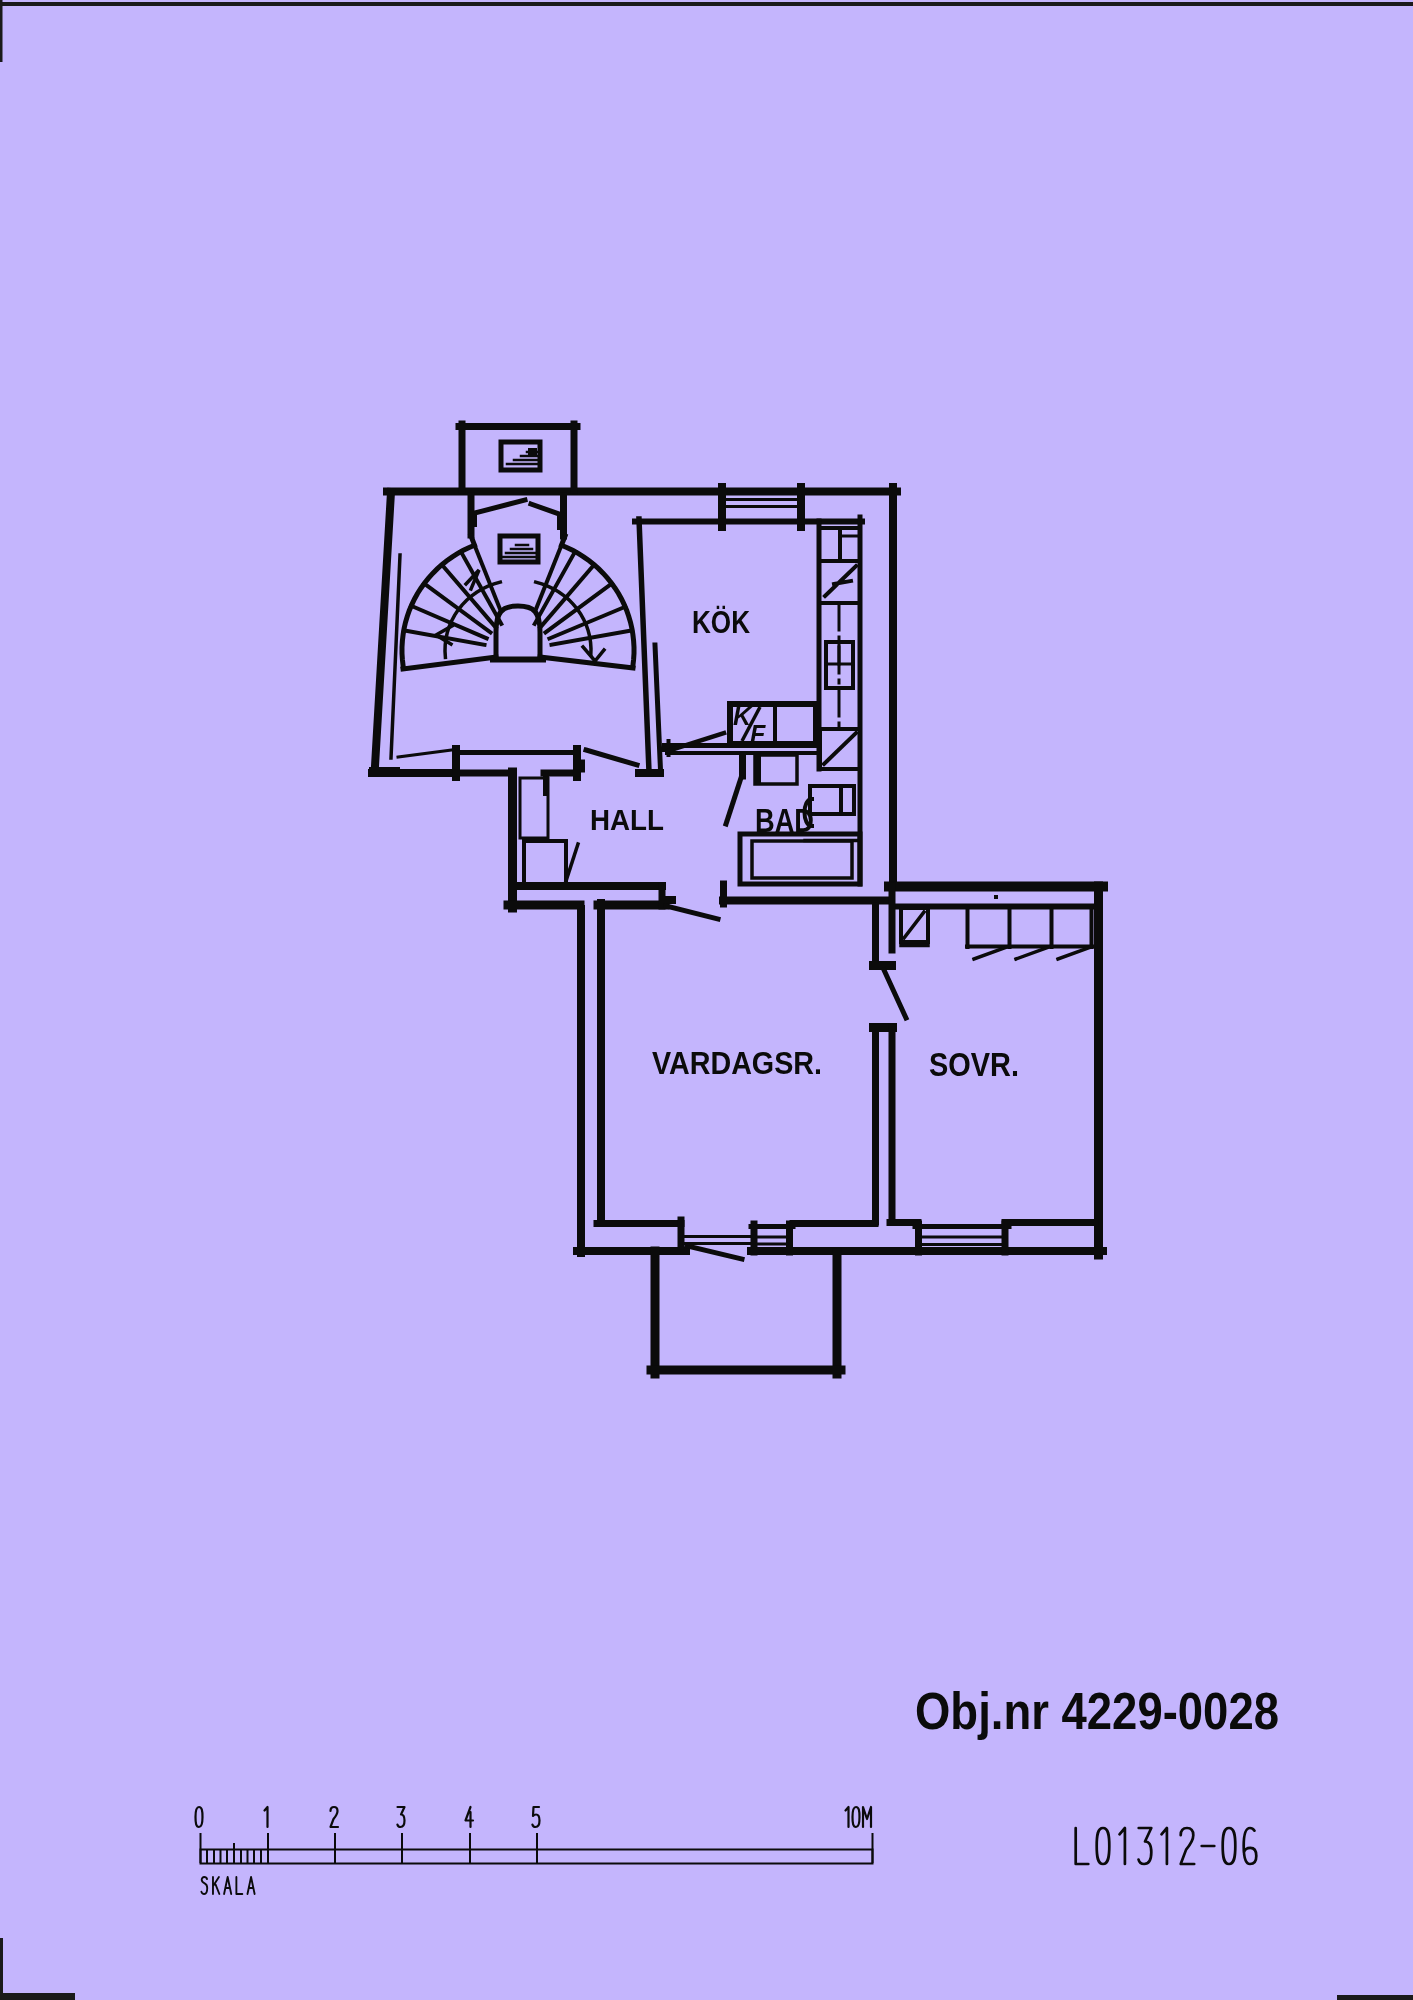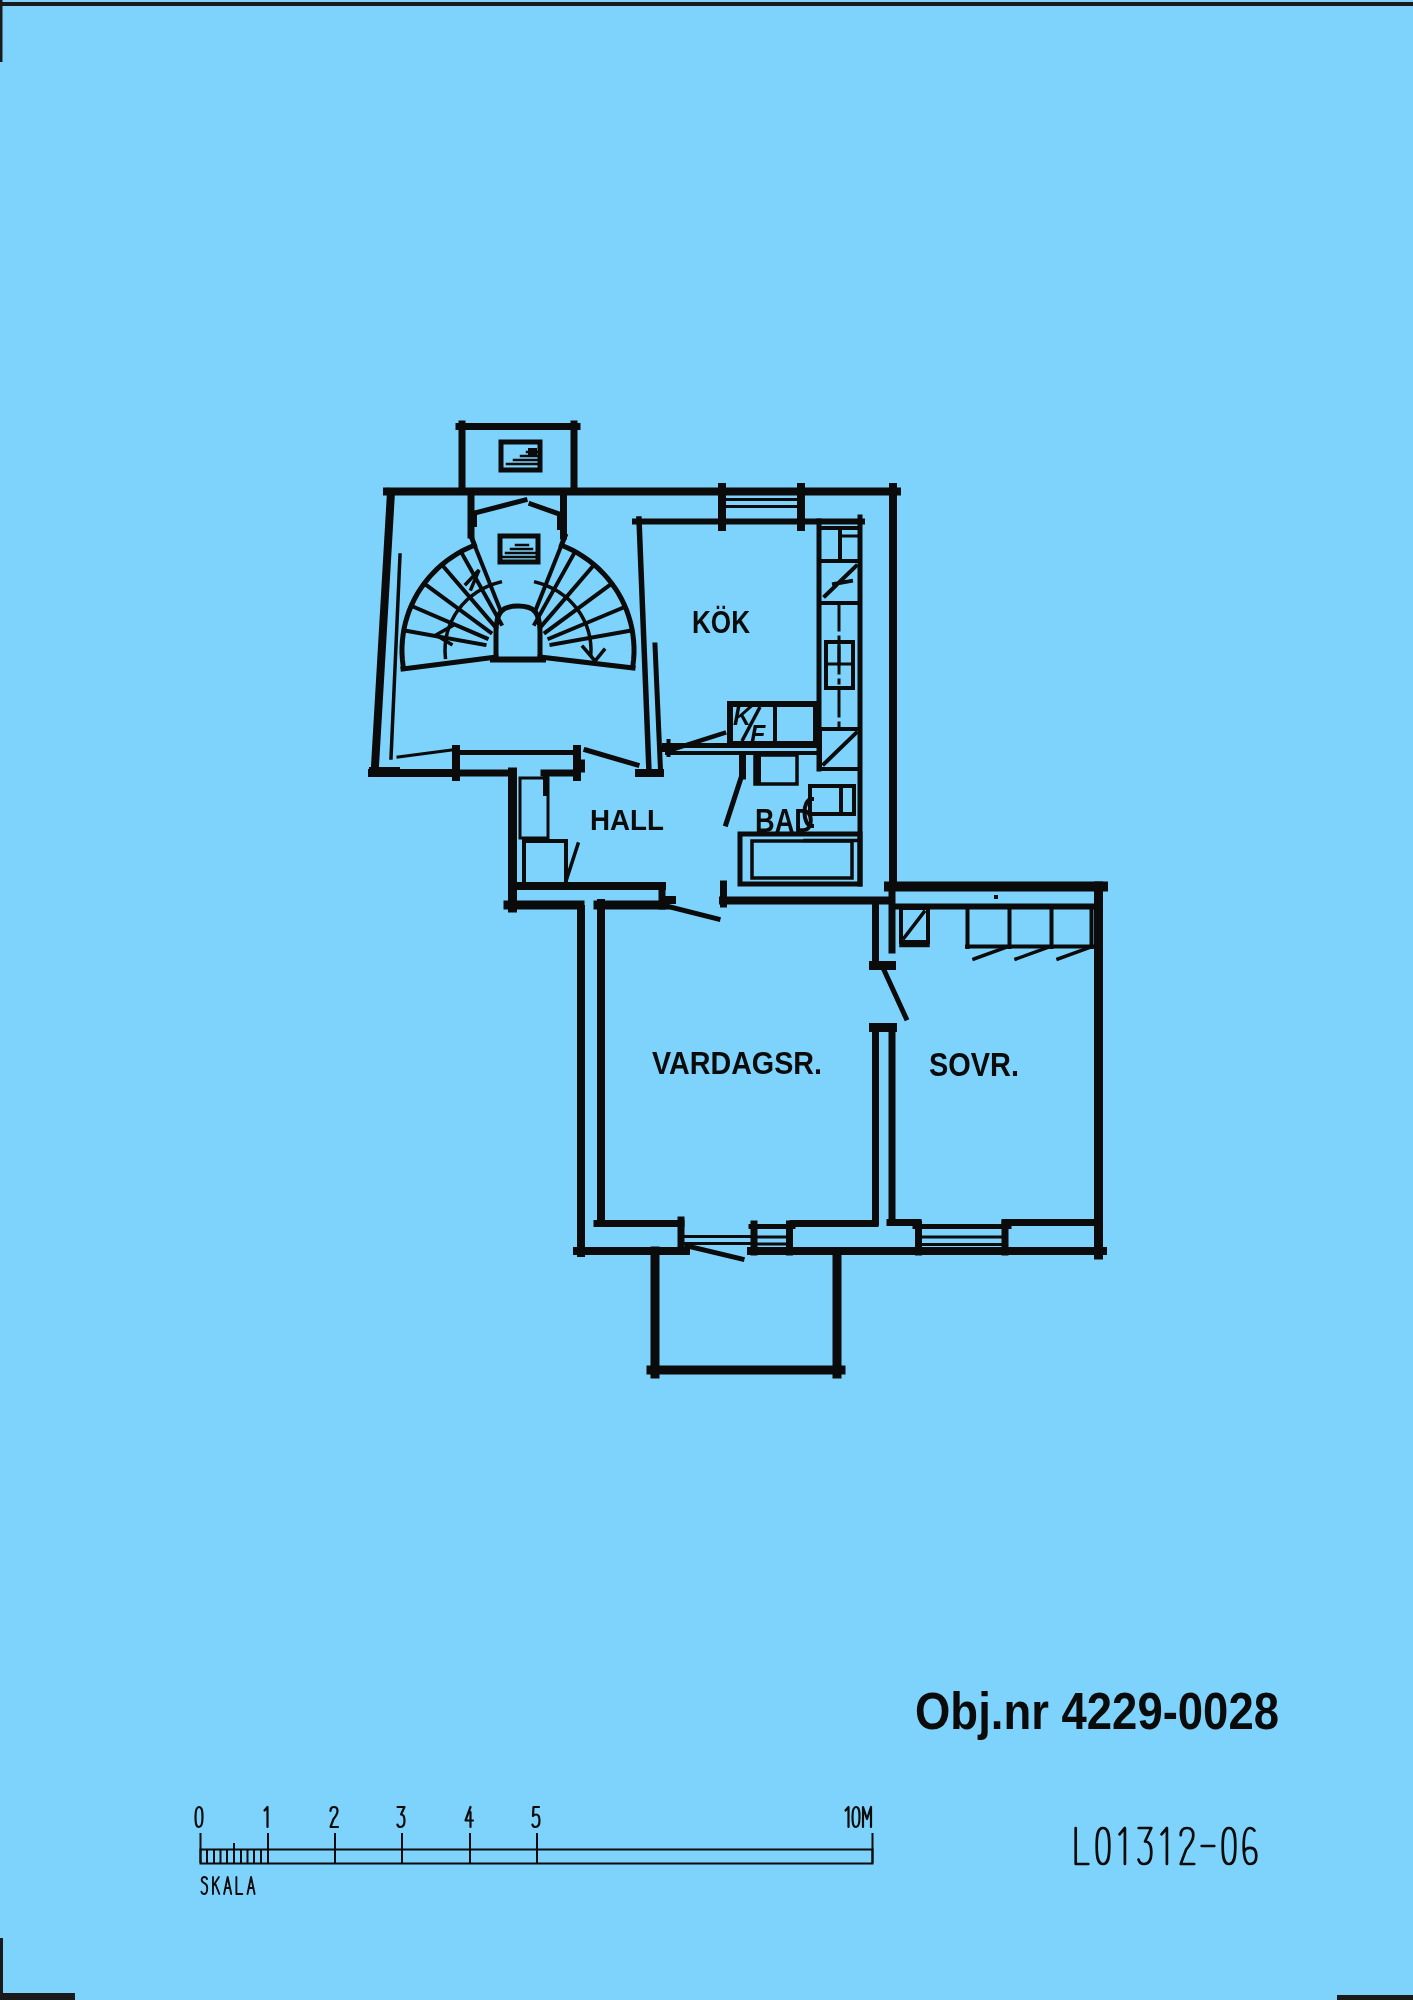--- a/index.html
+++ b/index.html
@@ -1,16 +1,16 @@
 <!DOCTYPE html>
 <html><head>
 <meta charset="utf-8">
 <style>
 html,body{margin:0;padding:0;background:#fff;}
-#page{position:relative;width:1413px;height:2000px;background:#7dd3fc;overflow:hidden;
+#page{position:relative;width:1413px;height:2000px;background:#c4b5fd;overflow:hidden;
 font-family:"Liberation Sans", sans-serif;}
 svg{position:absolute;left:0;top:0;}
 .lbl{font-family:"Liberation Sans", sans-serif;font-weight:bold;fill:#0b0b0b;}
 </style>
 </head>
 <body>
 <div id="page">
 <svg width="1413" height="2000" viewBox="0 0 1413 2000" fill="none" stroke="none">
 
 <rect x="0" y="2" width="1413" height="4" fill="#1a1a1a"></rect>

